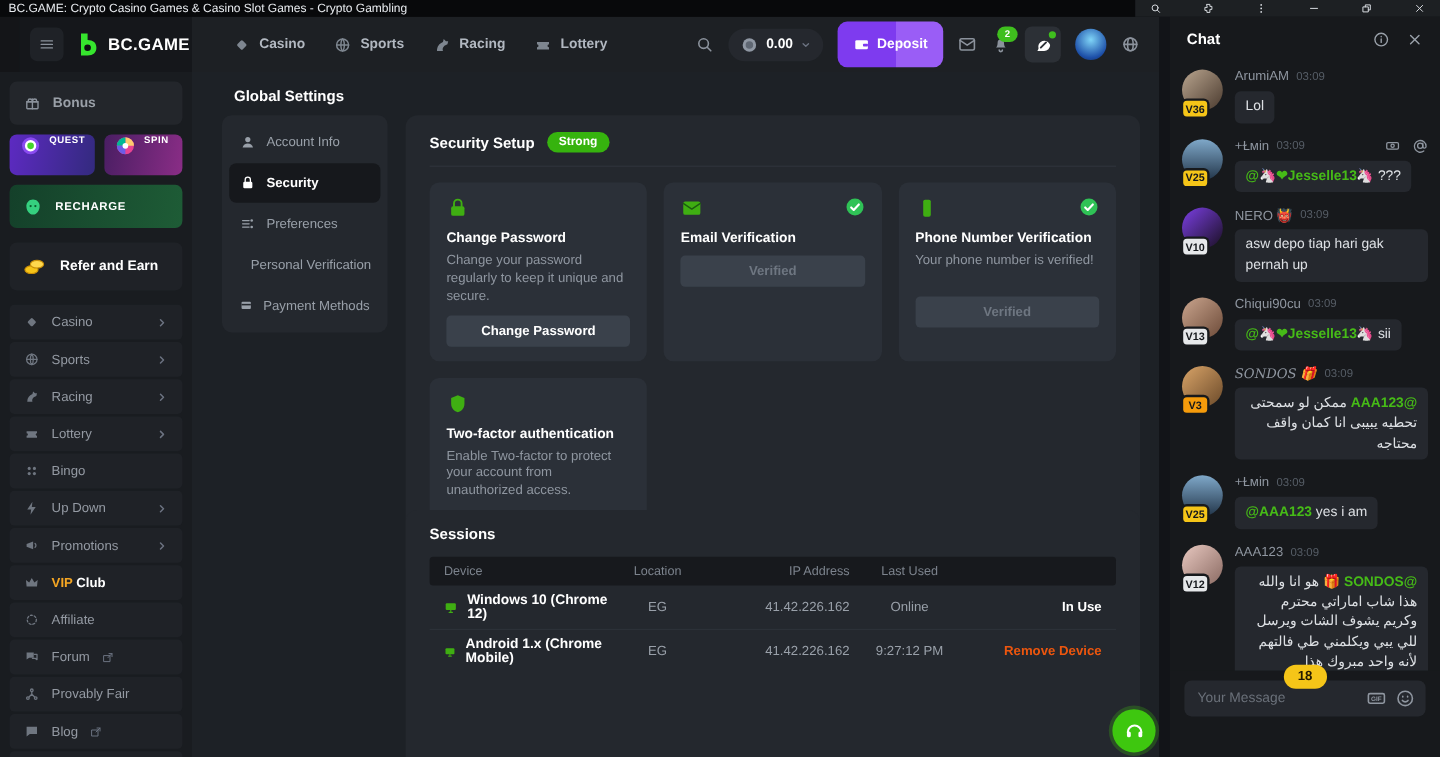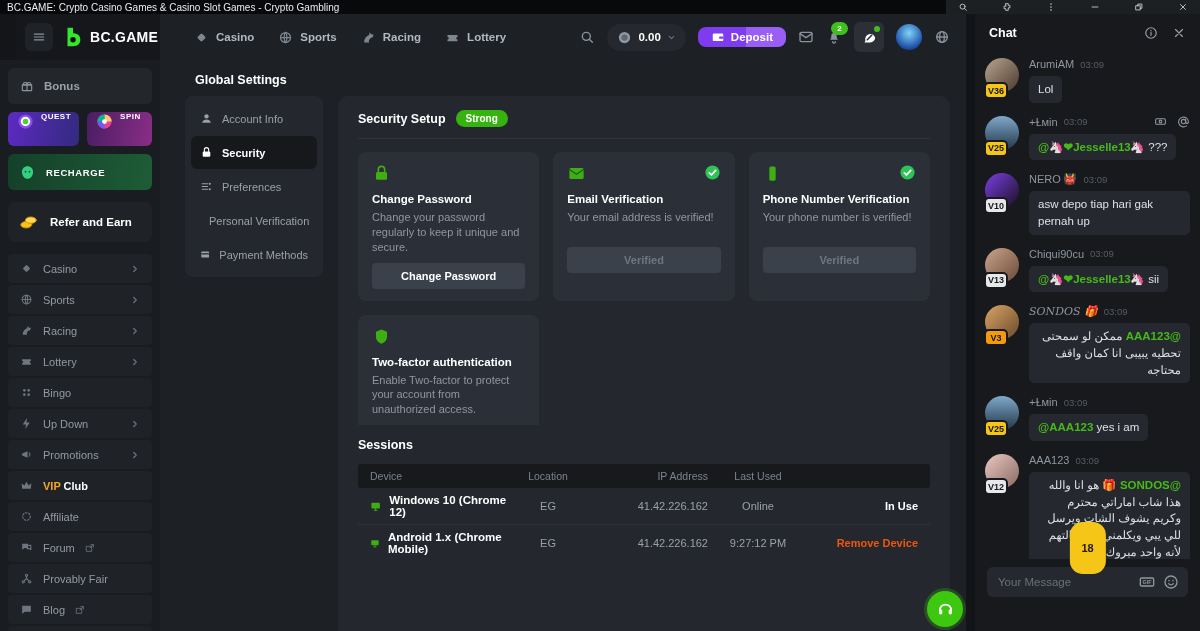--- a/index.html
+++ b/index.html
@@ -27,21 +27,21 @@
   .nav-item .ic{width:15px;height:15px;color:#7e8690;}
   .nav-label{font-size:11.5px;font-weight:600;color:#b2b8c1;}
   .nav-spacer{flex:1;}
   .right-cluster{display:flex;align-items:center;gap:12px;}
   .icon-btn{color:#8b929c;display:flex;}
   .icon-btn .ic{width:16px;height:16px;}
   .balance-pill{display:flex;align-items:center;gap:6px;background:#25282e;border-radius:16px;height:27px;padding:0 10px;}
   .balance-pill .coin{width:15px;height:15px;}
   .balance-amount{font-size:11.5px;font-weight:700;color:#fff;}
   .balance-pill .chev{width:9px;height:9px;color:#6b7280;}
-  .deposit-btn{display:flex;align-items:center;gap:6px;height:20px;padding:0 13px;border-radius:8px;background:linear-gradient(90deg,#7e3bef 0 55%,#9a5df6 55% 100%);color:#fff;font-size:11.5px;font-weight:700;}
+  .deposit-btn{display:flex;align-items:center;gap:6px;height:38px;padding:0 13px;border-radius:8px;background:linear-gradient(90deg,#7e3bef 0 55%,#9a5df6 55% 100%);color:#fff;font-size:11.5px;font-weight:700;}
   .deposit-btn .ic{width:14px;height:14px;}
   .bell-wrap{position:relative;}
   .badge-count{position:absolute;top:-7px;right:-6px;min-width:13px;height:13px;border-radius:7px;background:#3fbf1e;color:#fff;font-size:8px;font-weight:700;display:flex;align-items:center;justify-content:center;padding:0 2px;}
   .chat-toggle{position:relative;width:30px;height:30px;border-radius:6px;background:#2c3036;display:flex;align-items:center;justify-content:center;color:#fff;}
   .chat-toggle .ic{width:15px;height:15px;}
   .chat-toggle .dot{position:absolute;top:4px;right:4px;width:6px;height:6px;border-radius:50%;background:#3fbf1e;}
   .avatar-sm{width:26px;height:26px;border-radius:50%;background:radial-gradient(circle at 50% 35%,#7fd4f7,#1d4fa8 70%,#102a55);}
 
   
   #sidebar{position:absolute;left:0;top:60px;width:160px;height:571px;background:#191c20;padding:8px;box-sizing:border-box;display:flex;flex-direction:column;gap:8px;overflow:hidden;}
@@ -116,21 +116,21 @@
   .m-head{display:flex;align-items:center;gap:6px;margin-left:44px;height:16px;}
   .m-name{font-size:11px;font-weight:400;color:#8f96a0;white-space:nowrap;overflow:hidden;text-overflow:ellipsis;max-width:120px;}
   .m-name.fancy{font-family:"DejaVu Serif",serif;font-style:italic;}
   .m-time{font-size:9.5px;color:#565d66;}
   .m-hover{margin-left:auto;display:flex;gap:10px;color:#8f96a0;}
   .m-hover .ic{width:13px;height:13px;}
   .bubble-wrap{margin:4px 0 0 44px;}
   .bubble{display:inline-block;background:#25282e;border-radius:5px;padding:5px 9px;font-size:11.5px;color:#dde0e4;line-height:1.45;max-width:150px;}
   .bubble .mention{color:#46bb17;font-weight:700;}
   .bubble.rtl{direction:rtl;text-align:right;}
-  .unread-pill{position:absolute;left:50%;transform:translateX(-50%);bottom:57px;background:#f5c518;color:#241a00;font-size:11px;font-weight:800;padding:20px 12px;border-radius:13px;z-index:4;}
+  .unread-pill{position:absolute;left:50%;transform:translateX(-50%);bottom:57px;background:#f5c518;color:#241a00;font-size:11px;font-weight:800;padding:4px 12px;border-radius:13px;z-index:4;}
   .input-area{position:absolute;left:0;right:0;bottom:0;height:72px;background:#17191c;padding:8px 12px;box-sizing:border-box;z-index:3;}
   .msg-input{height:30px;background:#25282e;border-radius:6px;display:flex;align-items:center;padding:0 9px;gap:8px;}
   .msg-input input{flex:1;background:transparent;border:none;outline:none;color:#cfd3d8;font-size:11.5px;font-family:inherit;min-width:0;}
   .msg-input input::placeholder{color:#6a7079;}
   .msg-input .ic{width:16px;height:16px;color:#8f96a0;flex:none;}
   .chat-bottom{margin-top:8px;display:flex;align-items:center;gap:6px;}
   .room-pill{background:#25282e;height:26px;border-radius:0;padding:0 10px;display:flex;align-items:center;gap:16px;font-size:11px;color:#aeb4bc;flex:none;margin-top:44px;}
   .room-pill .ic{width:9px;height:9px;color:#6b7280;}
   .tool{flex:1;display:flex;justify-content:center;color:#8f96a0;}
   .tool .ic{width:14px;height:14px;}
@@ -638,21 +638,20 @@
                 </svg>
               </span>
               <span class="ic check">
                 <svg viewBox="0 0 24 24" fill="none" stroke="currentColor" stroke-width="2" stroke-linecap="round" stroke-linejoin="round">
                   <circle cx="12" cy="12" r="10" fill="#2fc256" stroke="none"></circle>
                   <path d="M7.5 12.5l3 3 6-6.5" stroke="#fff" stroke-width="2.5"></path>
                 </svg>
               </span>
             </div>
             <div class="card-title">Email Verification</div>
-            <div class="card-desc">Your email address is verified!</div>
             <div class="card-btn">Verified</div>
           </div>
 
           <div class="card">
             <div class="card-top">
               <span class="ic card-icon">
                 <svg viewBox="0 0 24 24" fill="none" stroke="currentColor" stroke-width="2" stroke-linecap="round" stroke-linejoin="round">
                   <rect x="8" y="3" width="8" height="18" rx="2" fill="currentColor" stroke="none"></rect>
                 </svg>
               </span>

